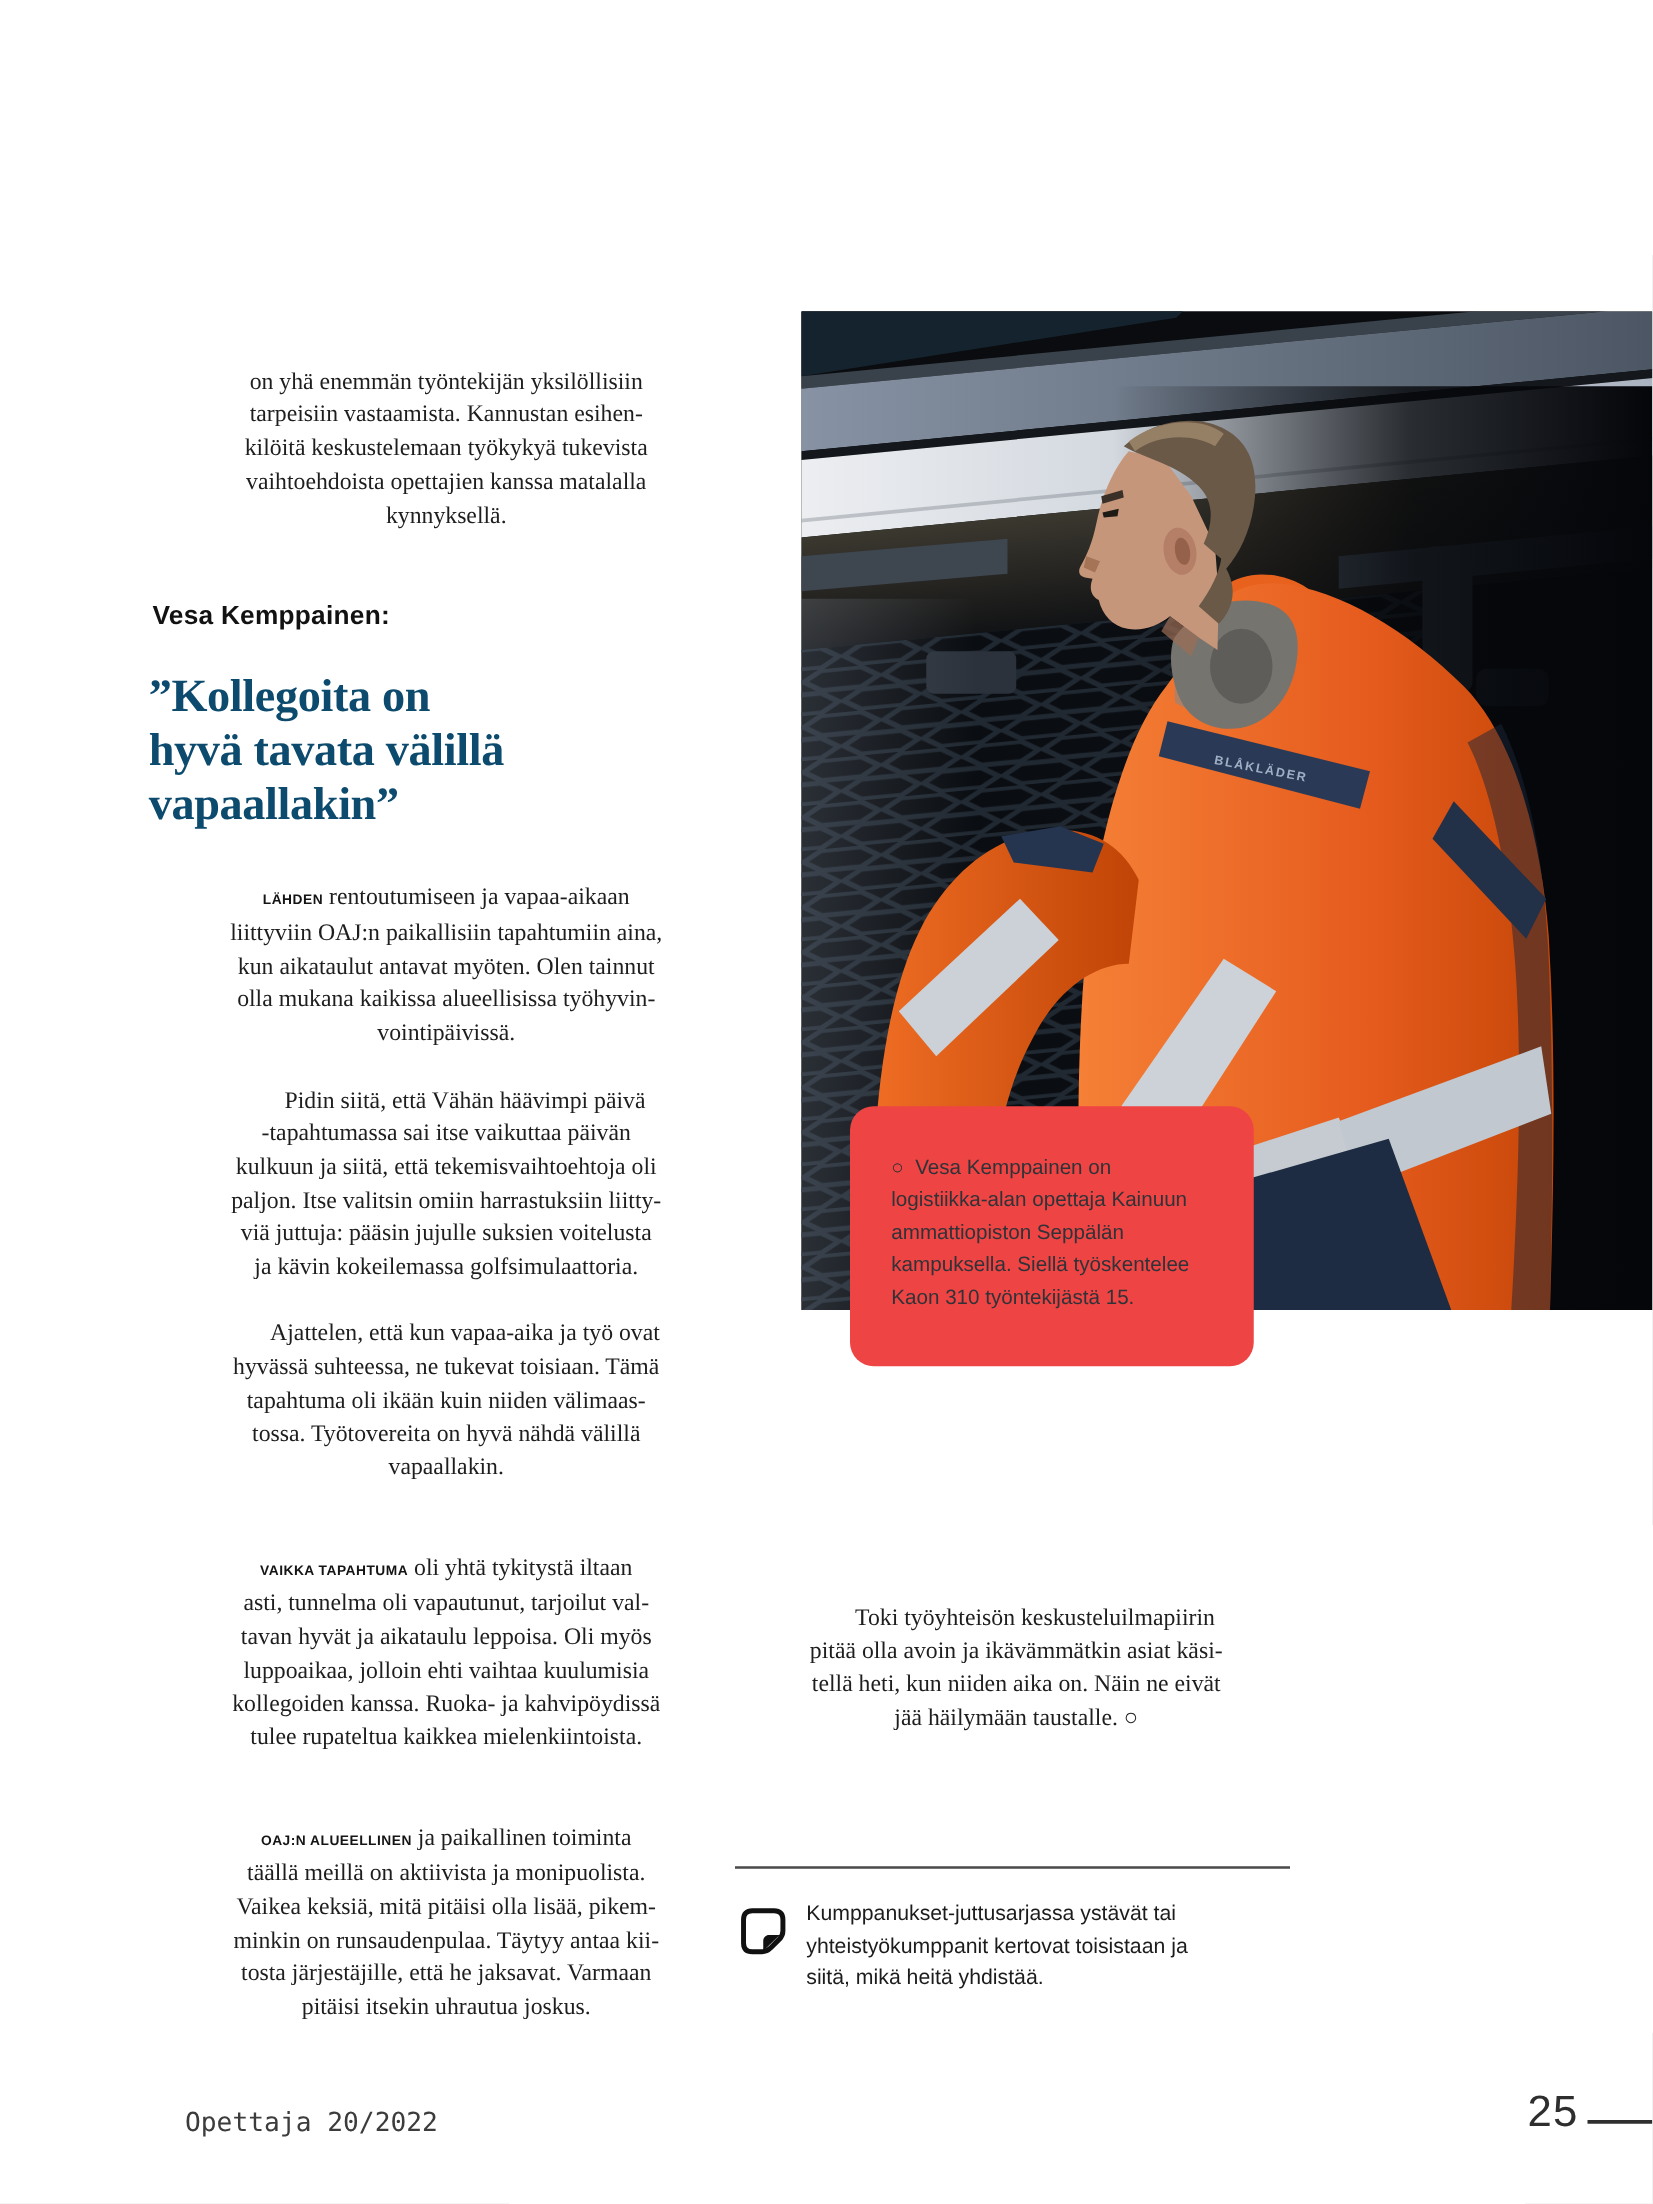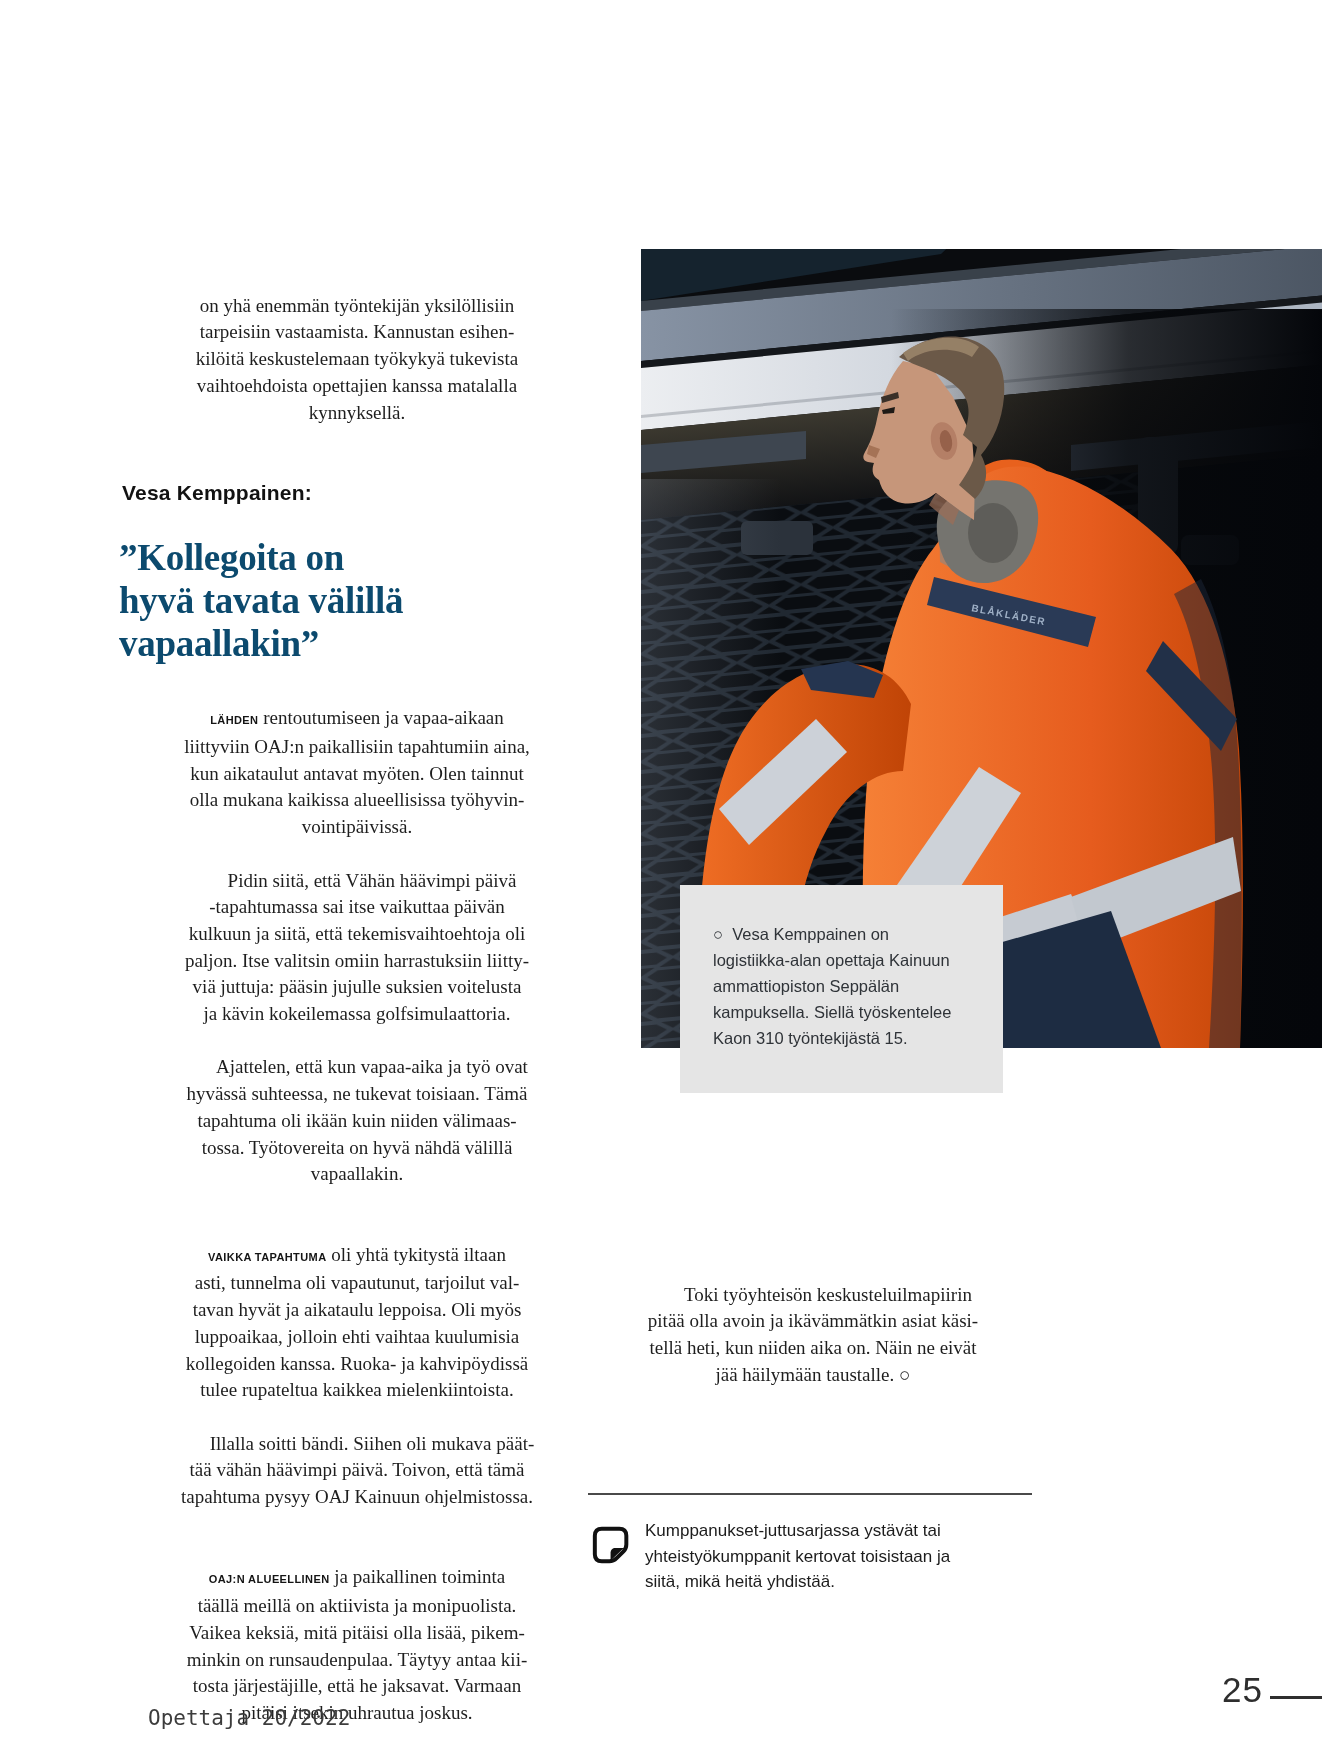--- a/index.html
+++ b/index.html
@@ -15,32 +15,32 @@
   .lead{font-family:"Liberation Sans",sans-serif;font-weight:bold;font-size:11px;
         letter-spacing:.4px;color:#141414;}
   #kicker{margin-top:28px;font-family:"Liberation Sans",sans-serif;font-weight:bold;
           font-size:21px;line-height:24px;letter-spacing:.2px;color:#121212;}
   #headline{margin:4px 0 14px -3px;font-weight:bold;font-size:37px;line-height:43px;
             letter-spacing:-.3px;color:#0c4a6e;white-space:pre-line;}
   
   #photo{position:absolute;left:641px;top:249px;width:681px;height:799px;overflow:hidden;}
   
   #caption-box{position:absolute;left:680px;top:885px;width:323px;height:208px;
-               background:#e5e5e5;box-sizing:border-box;padding:36px 14px 0 33px;}
+               background:#ef4444;box-sizing:border-box;padding:36px 14px 0 33px;border-radius:19px;}
   #caption-box .cap-text{font-family:"Liberation Sans",sans-serif;font-size:16.5px;
                line-height:26px;color:#2f3338;white-space:pre;}
   
   #divider{position:absolute;left:588px;top:1493px;width:444px;height:2px;background:#4a4a4a;}
   #series-note{position:absolute;left:588px;top:1518px;width:430px;}
   #note-icon{position:absolute;left:2px;top:6px;}
   #series-note .note-text{margin-left:57px;font-family:"Liberation Sans",sans-serif;
                font-size:17px;line-height:25.5px;color:#1c1c1c;white-space:pre;}
   
   #footer-pub{position:absolute;left:148px;top:1686px;font-family:"DejaVu Sans Mono",monospace;
-              font-size:21px;color:#3c3c3c;margin-top:20px;}
+              font-size:21px;color:#3c3c3c;}
   #page-number{position:absolute;left:1222px;top:1670px;font-family:"Liberation Sans",sans-serif;
               font-weight:300;font-size:35px;letter-spacing:1px;color:#2e2e2e;}
   #page-dash{position:absolute;left:1270px;top:1696px;width:52px;height:3px;background:#2f2f2f;}
 </style>
 </head>
 <body>
 
 <div id="page">
 
   <div id="photo">
@@ -188,23 +188,20 @@
 hyvässä suhteessa, ne tukevat toisiaan. Tämä
 tapahtuma oli ikään kuin niiden välimaas-
 tossa. Työtovereita on hyvä nähdä välillä
 vapaallakin.</span></p>
     <p class="gap"><b class="lead">VAIKKA TAPAHTUMA</b><span> oli yhtä tykitystä iltaan
 asti, tunnelma oli vapautunut, tarjoilut val-
 tavan hyvät ja aikataulu leppoisa. Oli myös
 luppoaikaa, jolloin ehti vaihtaa kuulumisia
 kollegoiden kanssa. Ruoka- ja kahvipöydissä
 tulee rupateltua kaikkea mielenkiintoista.</span></p>
-    <p class="ind"><span>Illalla soitti bändi. Siihen oli mukava päät-
-tää vähän häävimpi päivä. Toivon, että tämä
-tapahtuma pysyy OAJ Kainuun ohjelmistossa.</span></p>
     <p class="gap"><b class="lead">OAJ:N ALUEELLINEN</b><span> ja paikallinen toiminta
 täällä meillä on aktiivista ja monipuolista.
 Vaikea keksiä, mitä pitäisi olla lisää, pikem-
 minkin on runsaudenpulaa. Täytyy antaa kii-
 tosta järjestäjille, että he jaksavat. Varmaan
 pitäisi itsekin uhrautua joskus.</span></p>
     
   </div>
 
   <div id="right-col" class="col">

